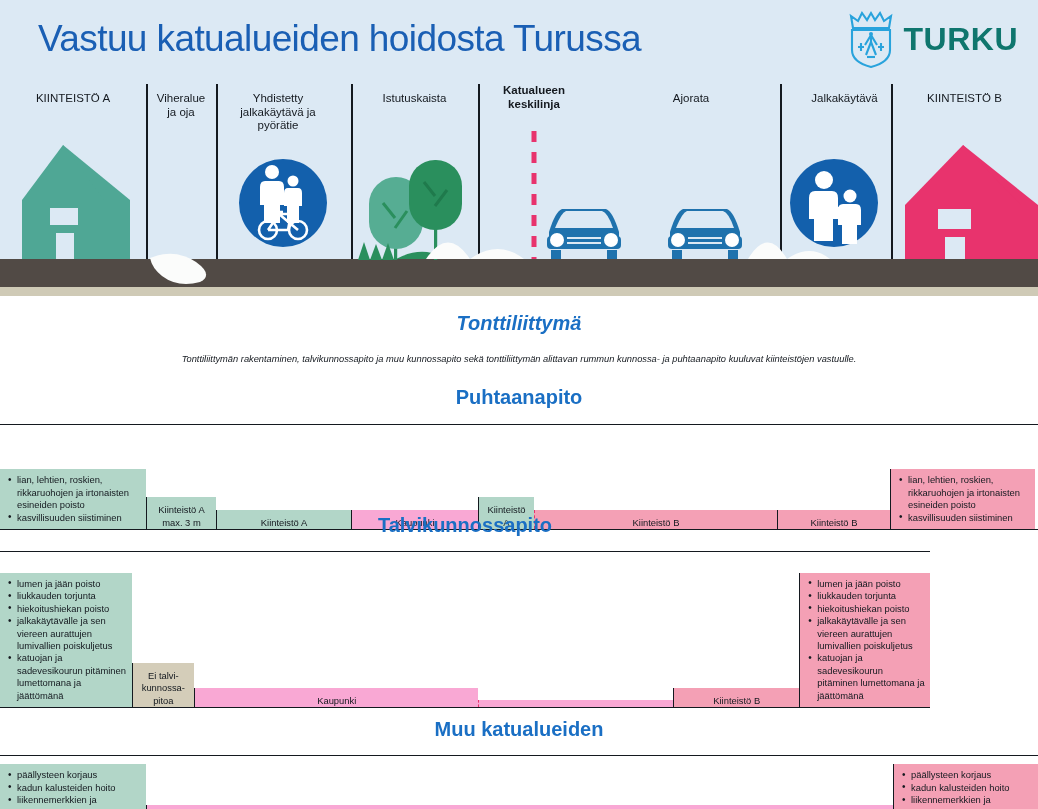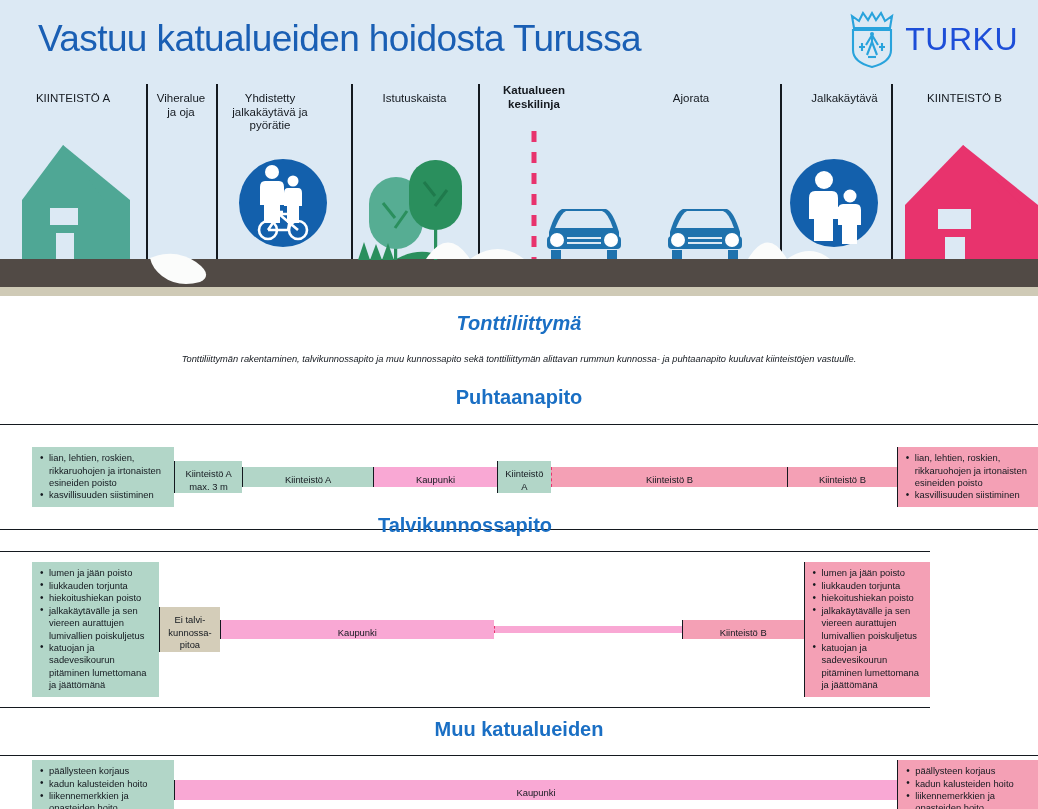--- a/index.html
+++ b/index.html
@@ -5,35 +5,35 @@
   html,body{margin:0;padding:0;background:#ffffff;}
   body{font-family:"Liberation Sans",sans-serif;-webkit-font-smoothing:antialiased;}
   #page{position:relative;width:1038px;height:809px;background:#ffffff;overflow:hidden;}
 
   
   #illus{position:absolute;left:0;top:0;width:1038px;height:296px;background:#dce9f4;}
   #titlebar{position:absolute;left:0;top:0;width:1038px;height:80px;}
   #main-title{position:absolute;left:38px;top:18px;font-size:37px;font-weight:normal;color:#1a5fb4;
       letter-spacing:-.6px;white-space:nowrap;}
   #logo{position:absolute;right:20px;top:8px;height:62px;display:flex;align-items:center;gap:7px;}
-  #logo-word{font-size:32px;font-weight:normal;color:#1d4ed8;letter-spacing:.5px;}
+  #logo-word{font-size:32px;font-weight:bold;color:#0f766e;letter-spacing:.5px;}
 
   .colhead{position:absolute;text-align:center;font-size:11.5px;color:#14191f;line-height:13.5px;top:92px;}
   .colhead.bold{font-weight:bold;}
   .vdiv{position:absolute;top:84px;width:1.6px;background:#14191f;height:175px;}
 
   #ground{position:absolute;left:0;top:259px;width:1038px;height:28px;background:#514a45;}
   #kerb{position:absolute;left:0;top:287px;width:1038px;height:9px;background:#cfcab6;}
 
   
   .sec-title{text-align:center;font-size:20px;font-weight:bold;color:#1a6fc4;}
   .lead{font-size:9.3px;color:#14191f;text-align:center;padding:0 92px;line-height:13px;}
 
-  .row{position:relative;display:flex;align-items:center;box-sizing:border-box;
-       border-top:1.4px solid #14191f;border-bottom:1.4px solid #14191f;padding-left:32px;}
+  .row{position:relative;display:flex;align-items:flex-end;box-sizing:border-box;
+       border-top:1.4px solid #14191f;border-bottom:1.4px solid #14191f;}
   .cell{position:relative;box-sizing:border-box;display:flex;align-items:flex-start;
         justify-content:center;font-size:9.4px;color:#14191f;line-height:12.4px;overflow:hidden;}
   .cell.ctr{align-items:flex-start;justify-content:center;text-align:center;padding-top:7px;}
   .cell.bul{justify-content:flex-start;text-align:left;padding:5px 4px 5px 6px;}
   .cell + .cell{border-left:1.4px solid #14191f;}
   .cell.dashed-left{border-left:1.6px dashed #e8336d;}
   ul.b{margin:0;padding:0 0 0 11px;list-style:none;}
   ul.b li{position:relative;margin:0 0 0 0;padding:0 0 0 0;}
   ul.b li::before{content:"\2022";position:absolute;left:-9px;top:-0.5px;font-size:10px;}
 
@@ -75,21 +75,21 @@
 
     <div class="vdiv" style="left:146px"></div>
     <div class="vdiv" style="left:216px"></div>
     <div class="vdiv" style="left:351px"></div>
     <div class="vdiv" style="left:478px"></div>
     <div class="vdiv" style="left:780px"></div>
     <div class="vdiv" style="left:891px"></div>
 
     <div class="colhead" style="left:0px;width:146px">KIINTEISTÖ A</div>
     <div class="colhead" style="left:146px;width:70px">Viheralue<br>ja oja</div>
-    <div class="colhead" style="left:216px;width:108px">Yhdistetty<br>jalkakäytävä ja<br>pyörätie</div>
+    <div class="colhead" style="left:224px;width:108px">Yhdistetty<br>jalkakäytävä ja<br>pyörätie</div>
     <div class="colhead" style="left:351px;width:127px">Istutuskaista</div>
     <div class="colhead bold" style="left:466px;width:136px;top:84px">Katualueen<br>keskilinja</div>
     <div class="colhead" style="left:602px;width:178px">Ajorata</div>
     <div class="colhead" style="left:780px;width:129px">Jalkakäytävä</div>
     <div class="colhead" style="left:891px;width:147px">KIINTEISTÖ B</div>
 
     <div id="ground"></div>
     <div id="kerb"></div>
 
     <svg style="position:absolute;left:0;top:0;width:1038px;height:296px;">

